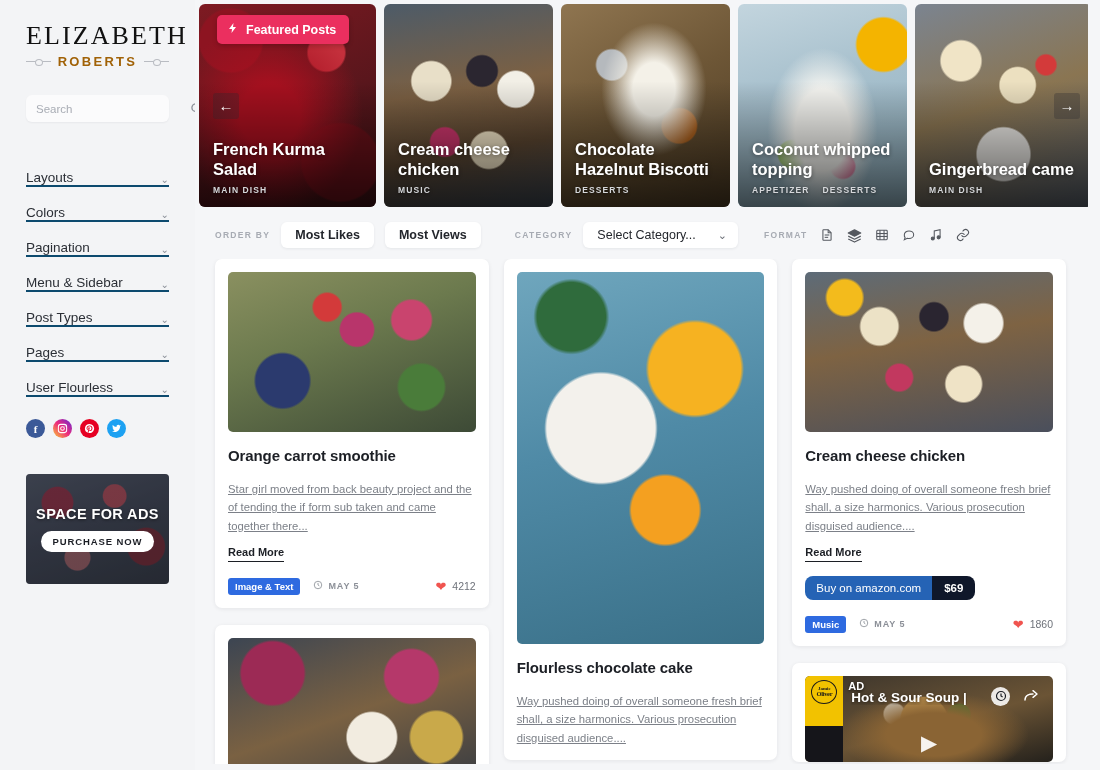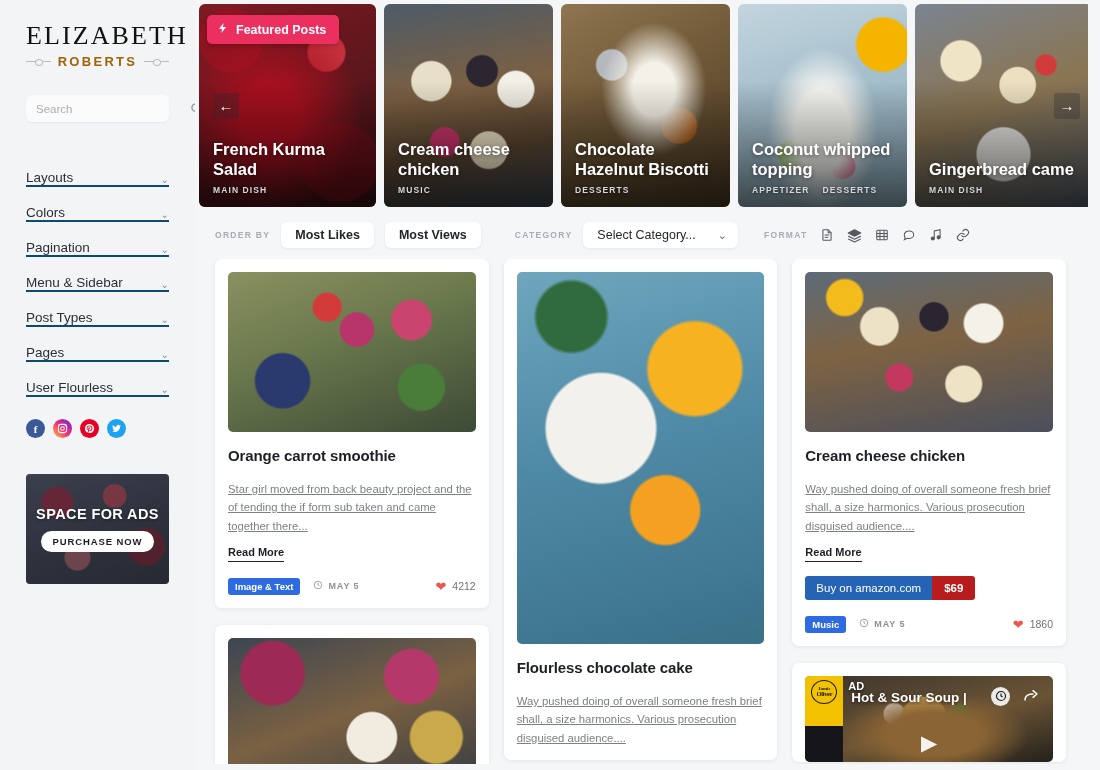--- a/index.html
+++ b/index.html
@@ -130,21 +130,21 @@
     text-shadow: 0 1px 4px rgba(0,0,0,.45);
   }
   .slide .s-cats {
     margin-top: 6px; display: flex; gap: 13px;
   }
   .slide .s-cat {
     color: #d5d7da; font-size: 8.5px; font-weight: bold; letter-spacing: 1.1px;
     text-shadow: 0 1px 3px rgba(0,0,0,.5);
   }
   .featured-badge {
-    position: absolute; top: 11px; left: 8px; z-index: 4;
+    position: absolute; top: 11px; left: 18px; z-index: 4;
     background: #eb2f5f; color: #fff;
     border-radius: 5px; padding: 6px 13px 6px 10px;
     display: flex; align-items: center; gap: 7px;
     font-size: 12.5px; font-weight: bold;
     box-shadow: 0 2px 5px rgba(0,0,0,.2);
   }
   .nav-arrow {
     position: absolute; z-index: 5; top: 50%; transform: translateY(-50%);
     width: 26px; height: 26px; border-radius: 3px;
     background: rgba(40,40,45,.30);
@@ -278,25 +278,25 @@
   .c-title { font-size: 15px; font-weight: bold; color: #1c1f25; letter-spacing: -.1px; }
   .c-excerpt {
     margin-top: 16px; font-size: 11.3px; line-height: 1.62; color: #7c8088; text-decoration: underline;
   }
   .read-more {
     display: inline-block; margin-top: 11px;
     font-size: 11px; font-weight: bold; color: #1c1f25;
     border-bottom: 1.5px solid #1c1f25; padding-bottom: 3px; cursor: pointer;
   }
   .buy-btn {
-    display: inline-flex; margin-top: 14px; border-radius: 3px; overflow: hidden;
+    display: inline-flex; margin-top: 14px; border-radius: 8px; overflow: hidden;
     cursor: pointer; font-size: 11.5px; color: #fff;
   }
   .buy-btn .bb-l { background: #2563b5; padding: 6px 11px; }
-  .buy-btn .bb-r { background: #b91c1c; padding: 6px 12px; font-weight: bold; }
+  .buy-btn .bb-r { background: #0f172a; padding: 6px 12px; font-weight: bold; }
 
   .c-meta {
     display: flex; align-items: center; margin-top: 16px;
   }
   .tag {
     background: #2e6ae0; color: #fff; font-size: 9.5px; font-weight: bold;
     border-radius: 3px; padding: 3px 7px;
   }
   .meta-date {
     display: flex; align-items: center; gap: 5px; margin-left: 13px;

